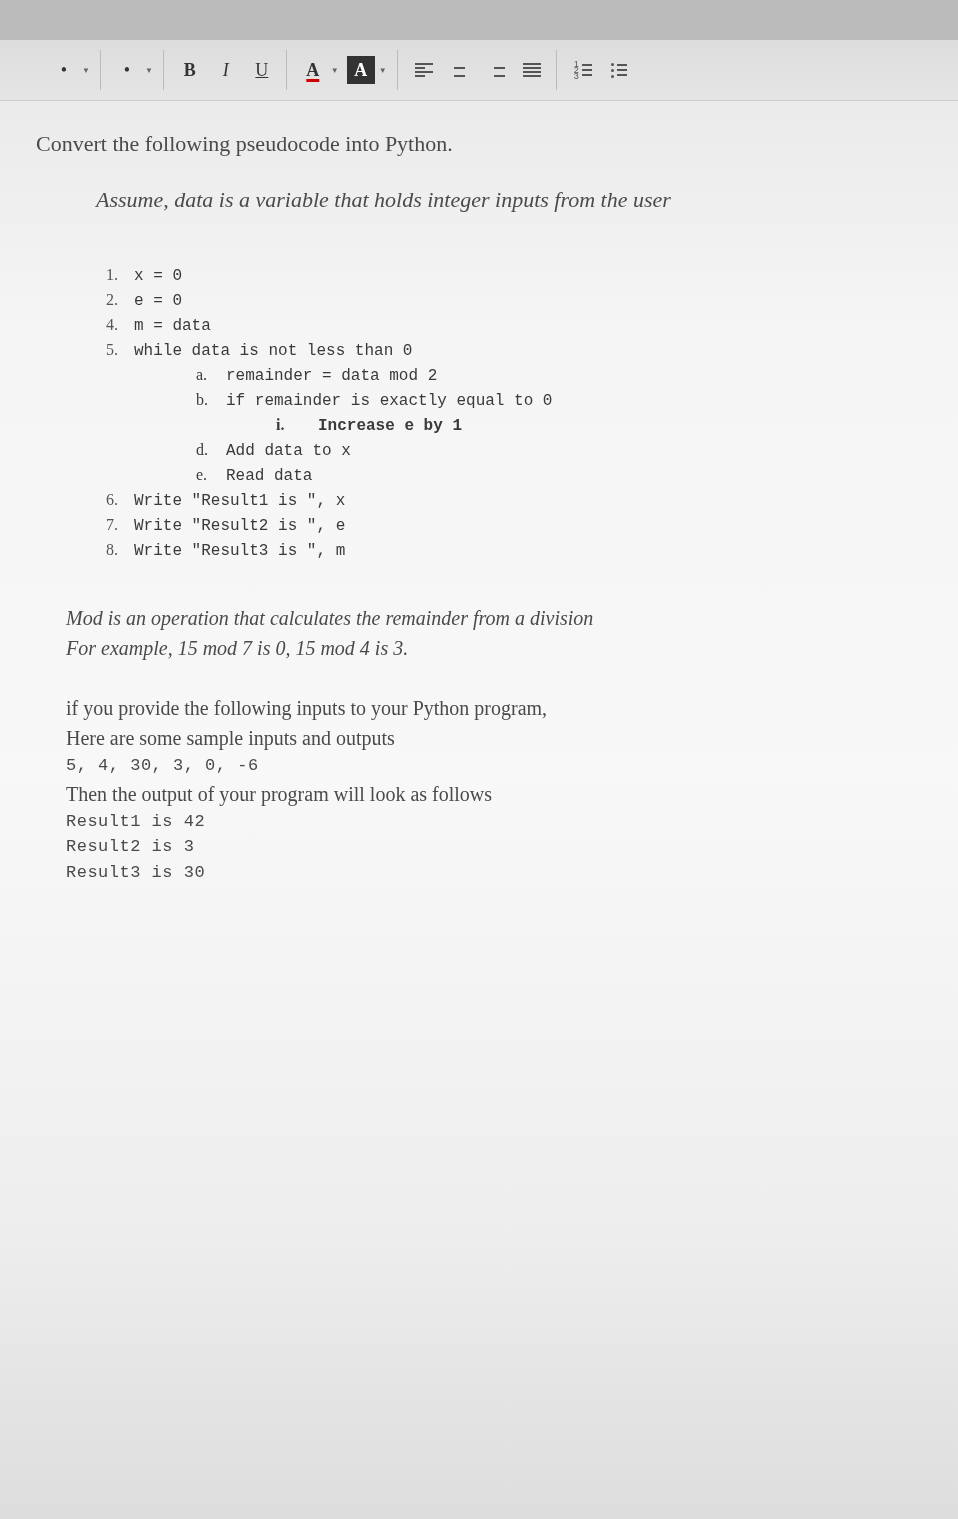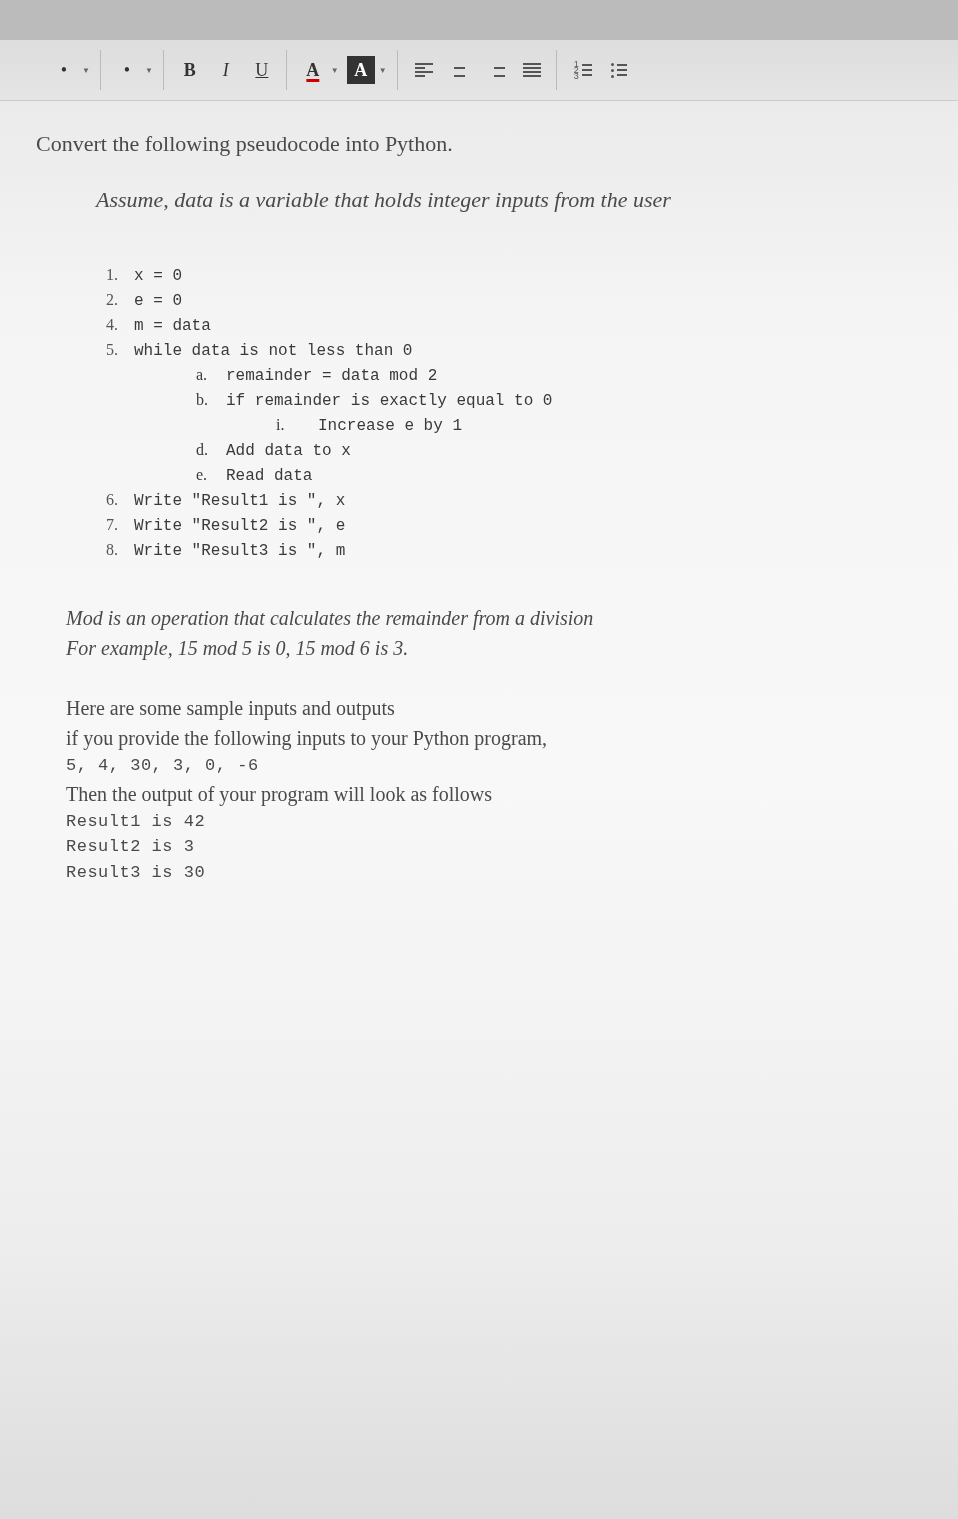--- a/index.html
+++ b/index.html
@@ -91,21 +91,21 @@
       margin-left: 70px;
       font-size: 16px;
       line-height: 1.5;
       color: #3a3a3a;
       font-family: Georgia, serif;
     }
     .pseudo .mono { font-family: 'Courier New', monospace; }
     .pseudo .num { display:inline-block; min-width: 28px; color:#555;}
     .level1 { padding-left: 0; }
     .level2 { padding-left: 90px; }
-    .level3 { padding-left: 170px; }
+    .level3 { padding-left: 170px; font-weight: bold; }
     .pseudo .lbl { display:inline-block; min-width: 30px; }
     .notes {
       margin-top: 40px;
       margin-left: 30px;
       font-size: 20px;
       color: #4a4a4a;
       line-height: 1.5;
     }
     .notes .italic-p { font-style: italic; font-family: Georgia, serif; margin-bottom: 30px;}
     .notes .sample-h { font-family: Georgia, serif; }
@@ -215,24 +215,24 @@
       <div class="level2"><span class="lbl">d.</span><span class="mono">Add data to x</span></div>
       <div class="level2"><span class="lbl">e.</span><span class="mono">Read data</span></div>
       <div class="level1"><span class="num">6.</span><span class="mono">Write "Result1 is ", x</span></div>
       <div class="level1"><span class="num">7.</span><span class="mono">Write "Result2 is ", e</span></div>
       <div class="level1"><span class="num">8.</span><span class="mono">Write "Result3 is ", m</span></div>
     </div>
 
     <div class="notes">
       <div class="italic-p">
         <span>Mod is an operation that calculates the remainder from a division</span><br>
-        <span>For example, 15 mod 5 is 0, 15 mod 6 is 3.</span>
+        <span>For example, 15 mod 7 is 0, 15 mod 4 is 3.</span>
       </div>
+      <div class="sample-h">if you provide the following inputs to your Python program,</div>
       <div class="sample-h">Here are some sample inputs and outputs</div>
-      <div class="sample-h">if you provide the following inputs to your Python program,</div>
       <div class="mono-line">5, 4, 30, 3, 0, -6</div>
       <div class="sample-h">Then the output of your program will look as follows</div>
       <div class="mono-line">Result1 is 42</div>
       <div class="mono-line">Result2 is 3</div>
       <div class="mono-line">Result3 is 30</div>
     </div>
 
   </div>
 
 </div>

